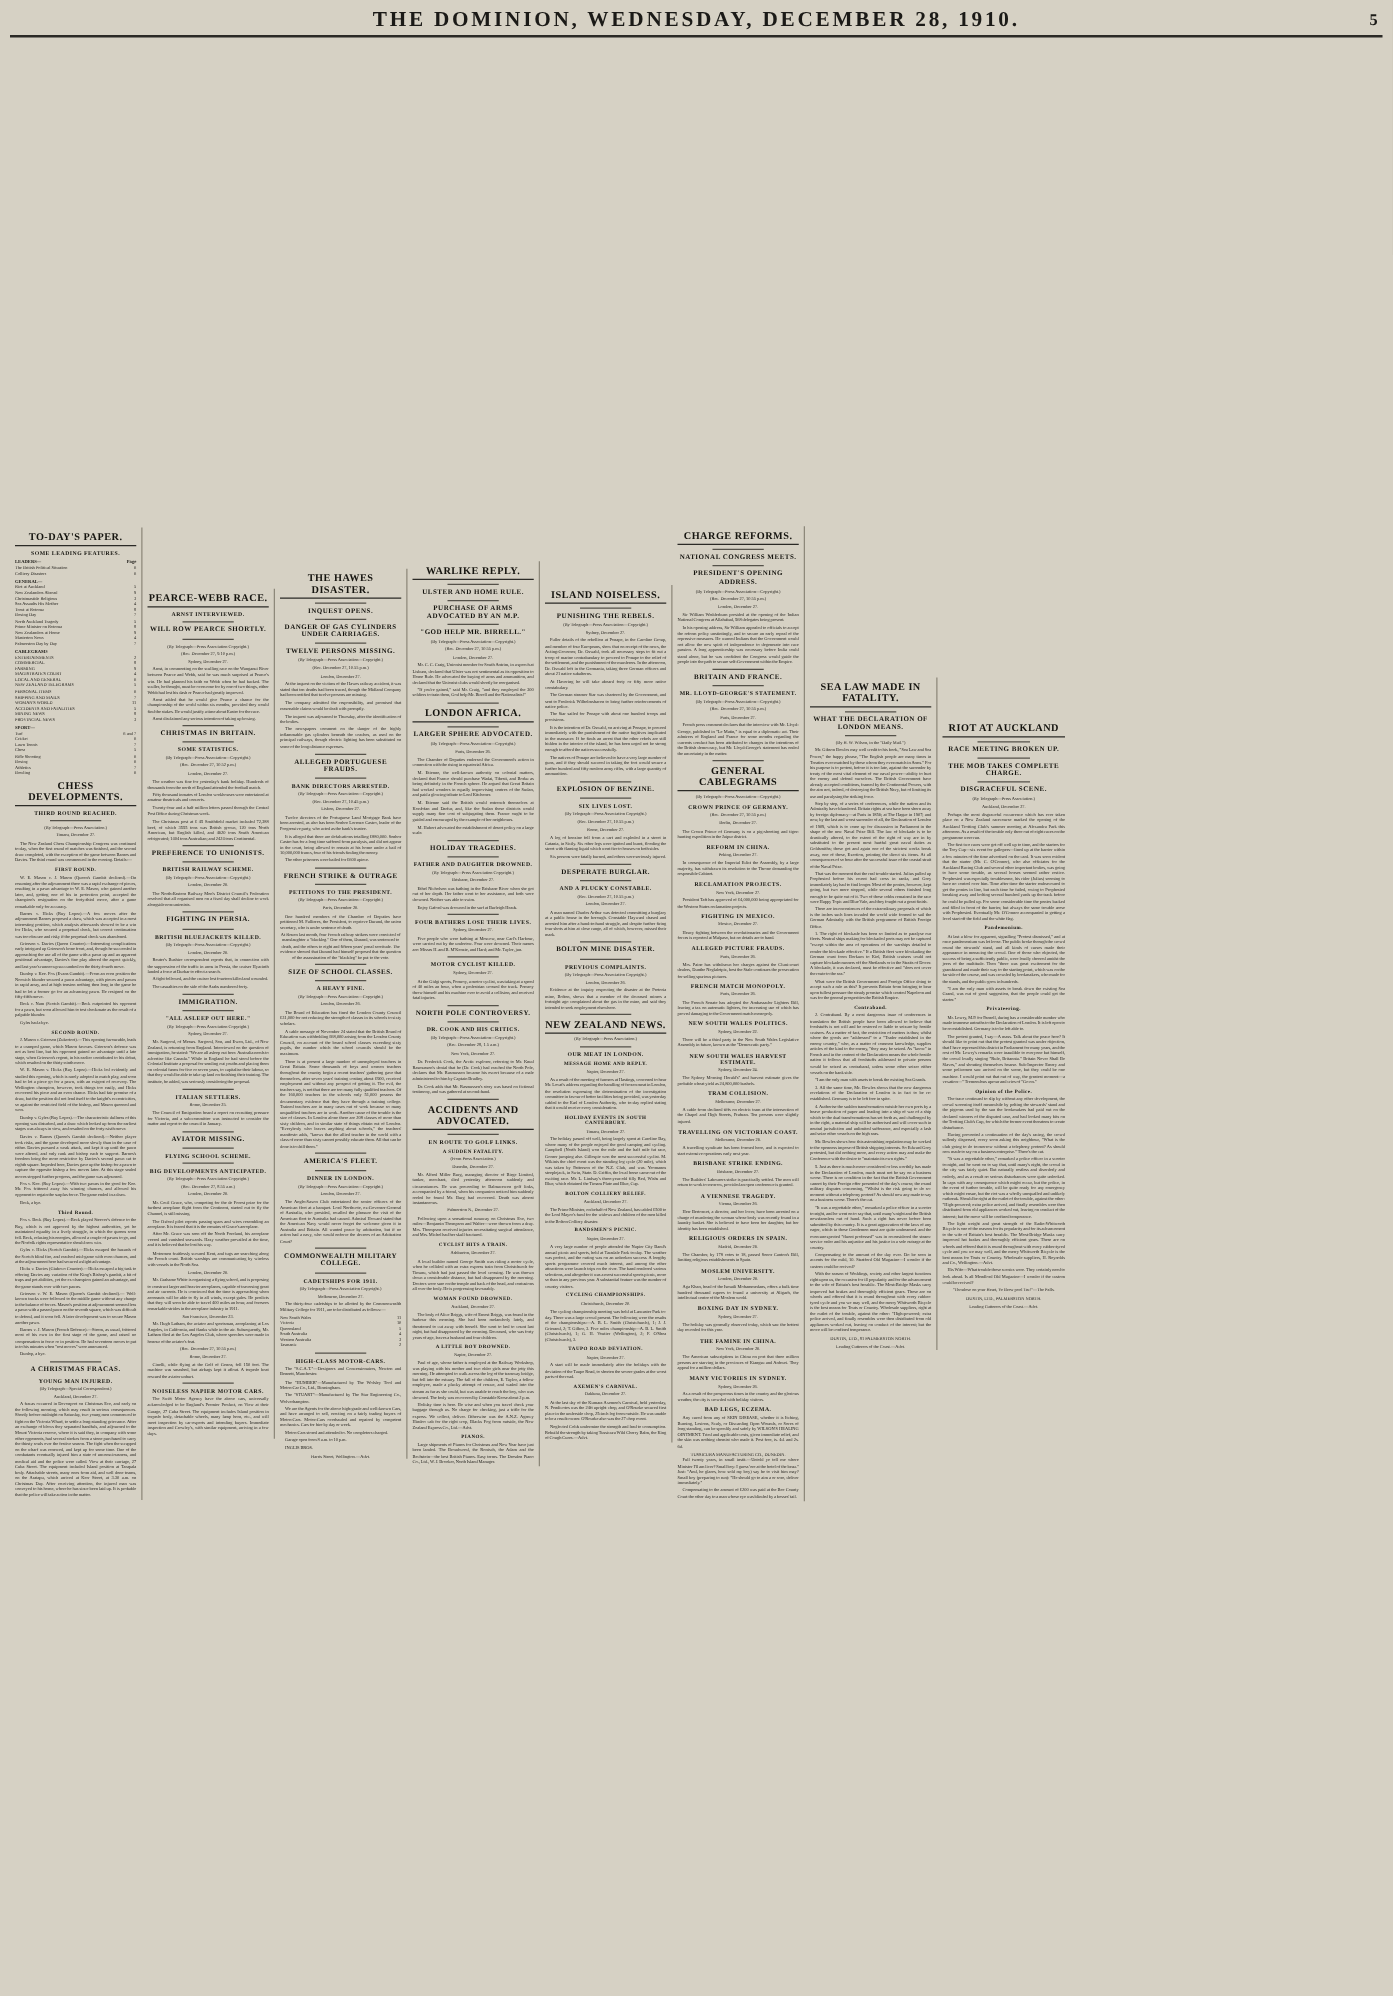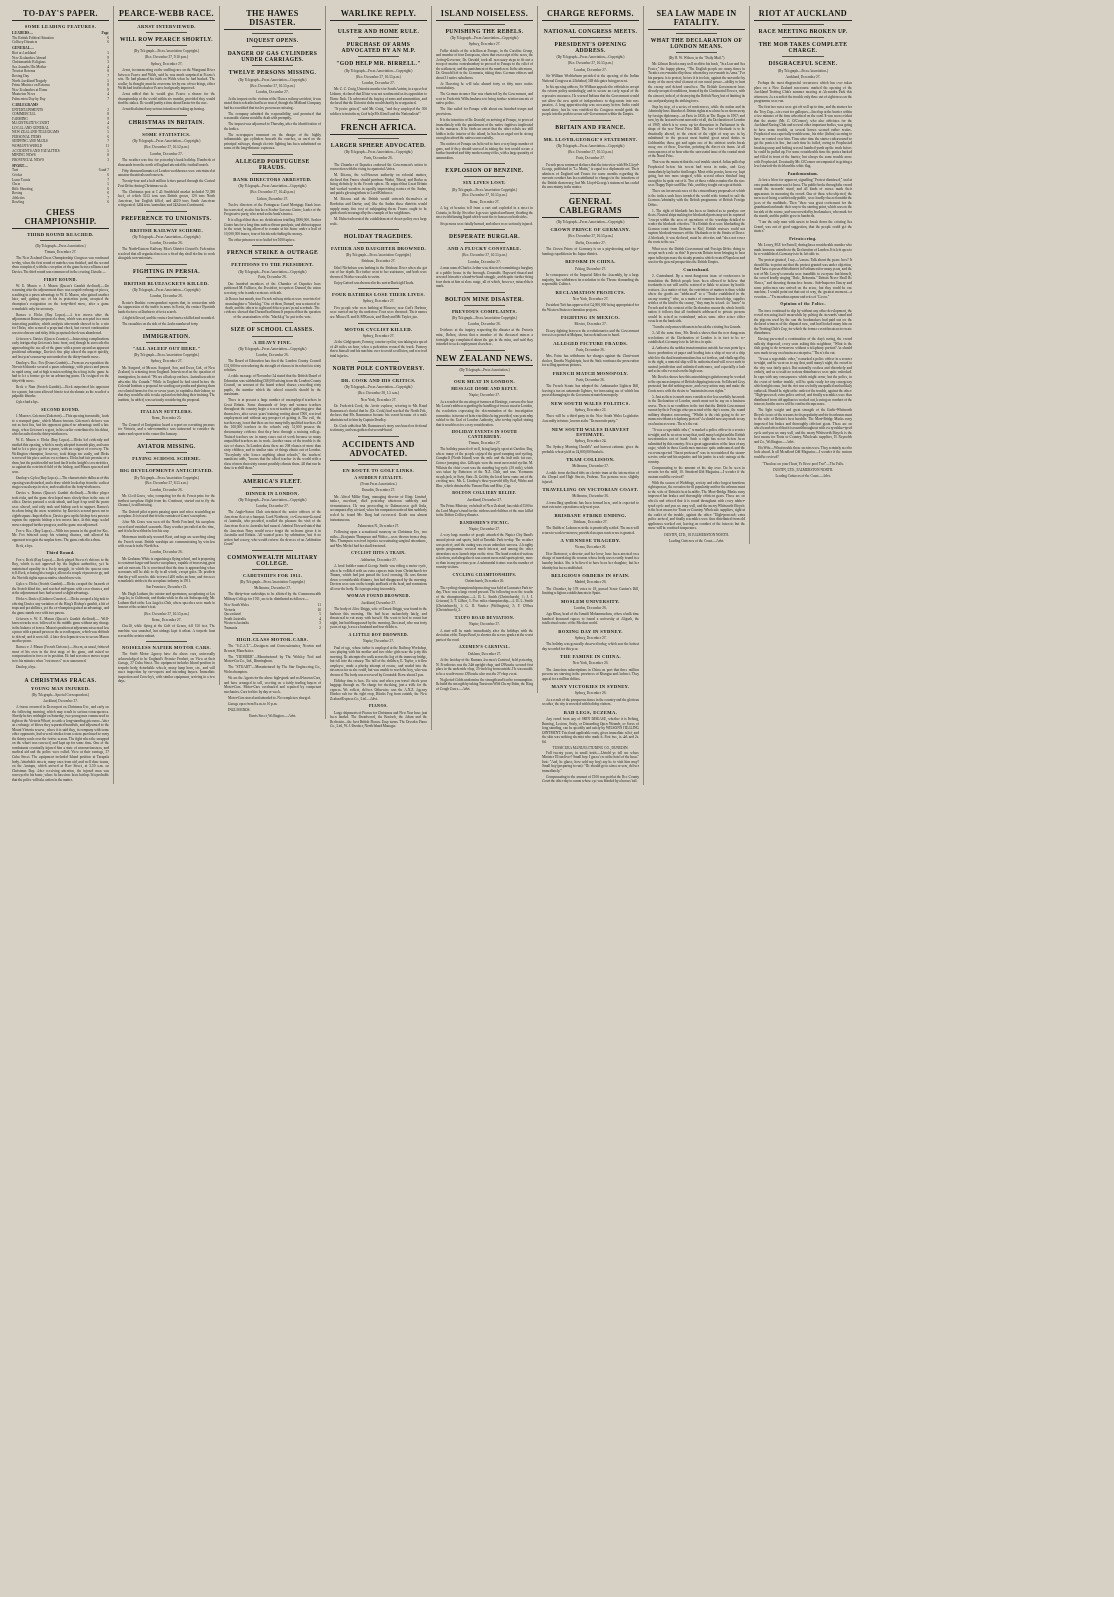--- a/index.html
+++ b/index.html
@@ -37,21 +37,21 @@
     position: absolute;
     right: 4px;
     top: 2px;
     font-size: 13px;
     font-weight: bold;
     color: #1b1a17;
   }
   .columns {
     display: flex;
     height: 1556px;
-    align-items: flex-start;
+    align-items: center;
   }
   .col {
     width: 106px;
     flex: 0 0 106px;
     padding: 0 4px;
     box-sizing: border-box;
     border-right: 1px solid #8d887a;
     color: #211f1b;
     font-size: 3.55px;
     line-height: 1.28;
@@ -108,20 +108,24 @@
     font-size: 3.7px;
     margin-top: 1.5px;
   }
   .tail { text-align: center; font-size: 3.5px; margin-top: 2px; }
 </style>
 </head>
 <body>
 
 <div class="page">
 
+  <div class="masthead">
+    <span class="title">THE  DOMINION,  WEDNESDAY,  DECEMBER  28,  1910.</span>
+    <span class="pageno">5</span>
+  </div>
 
   <div class="columns" id="columns">
       <div class="col">
         <div class="hd hd1">TO-DAY'S PAPER.</div>
         <div class="hd hd3">SOME LEADING FEATURES.</div>
         <div class="toc-row toc-head">
           <span class="lbl">LEADERS—</span>
           <span class="pg">Page</span>
         </div>
         <div class="toc-row">
@@ -258,21 +262,21 @@
           <span class="pg">6</span>
         </div>
         <div class="toc-row">
           <span class="lbl">Athletics</span>
           <span class="pg">7</span>
         </div>
         <div class="toc-row">
           <span class="lbl">Bowling</span>
           <span class="pg">6</span>
         </div>
-        <div class="hd hd1">CHESS CHAMPIONSHIP.</div>
+        <div class="hd hd1">CHESS DEVELOPMENTS.</div>
         <div class="hd hd3">THIRD ROUND REACHED.</div>
         <hr class="rule-short">
         <div class="byline">(By Telegraph—Press Association.)</div>
         <div class="dateline">Timaru, December 27.</div>
         <p>The New Zealand Chess Championship Congress was continued to-day, when the first round of matches was finished, and the second draw completed, with the exception of the game between Barnes and Davies. The third round was commenced in the evening. Details:—</p>
         <div class="hd hd4">FIRST ROUND.</div>
         <p>W. E. Mason v. J. Mason (Queen's Gambit declined).—On resuming after the adjournment there was a rapid exchange of pieces, resulting in a pawn advantage to W. E. Mason, who gained another later, and, getting one of his in protection point, accepted the champion's resignation on the forty-third move, after a game remarkable only for accuracy.</p>
         <p>Barnes v. Hicks (Ruy Lopez).—A few moves after the adjournment Barnes proposed a draw, which was accepted in a most interesting position, which analysis afterwards showed to be a win for Hicks, who secured a perpetual check, but correct continuation was too obscure and risky if the perpetual check was abandoned.</p>
         <p>Grierson v. Davies (Queen Counter).—Interesting complications early intrigued up Grierson's bone front, and, though he succeeded in approaching the use all of the game with a pawn up and an apparent positional advantage, Davies's fine play altered the aspect quickly, and last year's runner-up succumbed on the thirty-fourth move.</p>
         <p>Dunlop v. Kee. Fox (Evans Gambit).—From an even position the Norwich blunder secured a pawn advantage, with pieces and pawns in rapid array, and at high tension nothing then long in the game he had to let a former go for an advancing pawn. He resigned on the fifty-fifth move.</p>
@@ -471,21 +475,21 @@
         <hr class="rule-short">
         <div class="hd hd2">PURCHASE OF ARMS ADVOCATED BY AN M.P.</div>
         <hr class="rule-short">
         <div class="hd hd2">"GOD HELP MR. BIRRELL."</div>
         <div class="byline">(By Telegraph—Press Association—Copyright.)</div>
         <div class="dateline">(Rec. December 27, 10.55 p.m.)</div>
         <div class="dateline">London, December 27.</div>
         <p>Mr. C. C. Craig, Unionist member for South Antrim, in a speech at Lisburn, declared that Ulster was not sentimental as its opposition to Home Rule. He advocated the buying of arms and ammunition, and declared that the Unionist clubs would shortly be reorganised.</p>
         <p>"If you're gained," said Mr. Craig, "and they employed the 300 soldiers to train them, God help Mr. Birrell and the Nationalists!"</p>
         <hr class="rule-short">
-        <div class="hd hd1">FRENCH AFRICA.</div>
+        <div class="hd hd1">LONDON AFRICA.</div>
         <hr class="rule-short">
         <div class="hd hd2">LARGER SPHERE ADVOCATED.</div>
         <div class="byline">(By Telegraph—Press Association—Copyright.)</div>
         <div class="dateline">Paris, December 26.</div>
         <p>The Chamber of Deputies endorsed the Government's action in connection with the rising in equatorial Africa.</p>
         <p>M. Etienne, the well-known authority on colonial matters, declared that France should purchase Wadai, Tibesti, and Borku as being definitely in the French sphere. He argued that Great Britain had worked wonders in equally improvising centres of the Sudan, and paid a glowing tribute to Lord Kitchener.</p>
         <p>M. Etienne said the British would entrench themselves at Kordofan and Darfur, and, like the Sudan these districts would supply many fine cost of subjugating them. France ought to be guided and encouraged by the example of her neighbours.</p>
         <p>M. Hubert advocated the establishment of desert policy on a large scale.</p>
         <hr class="rule-short">
         <div class="hd hd2">HOLIDAY TRAGEDIES.</div>

